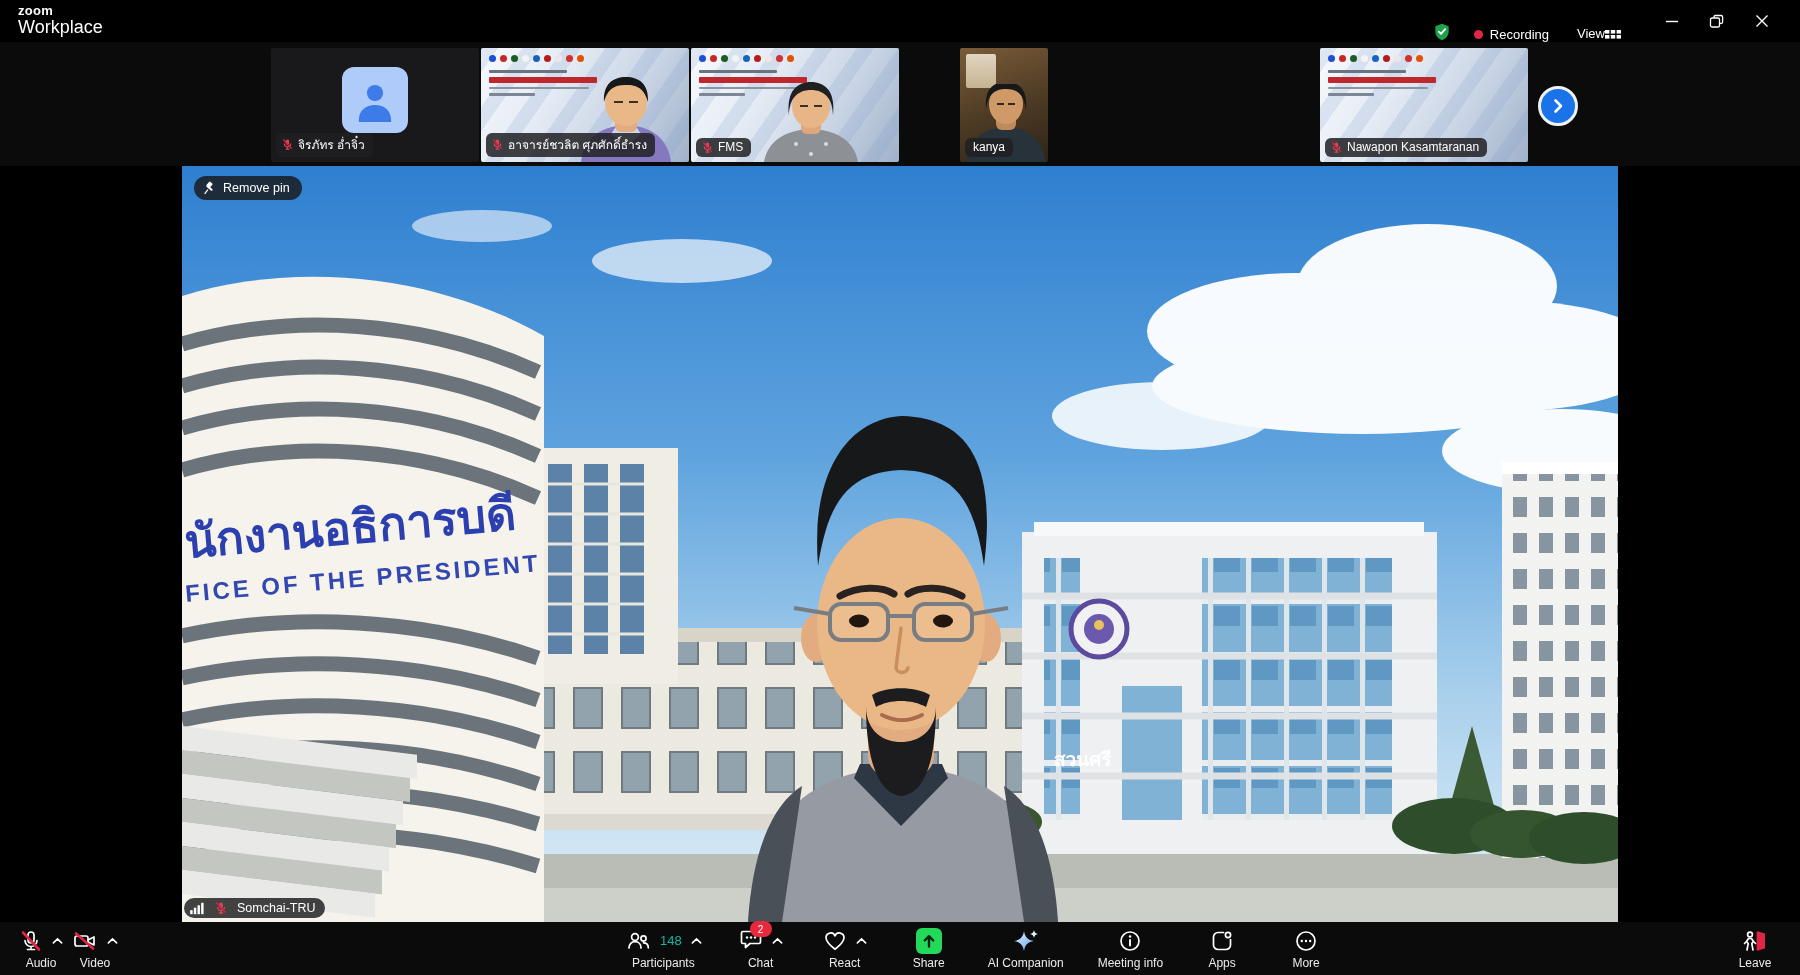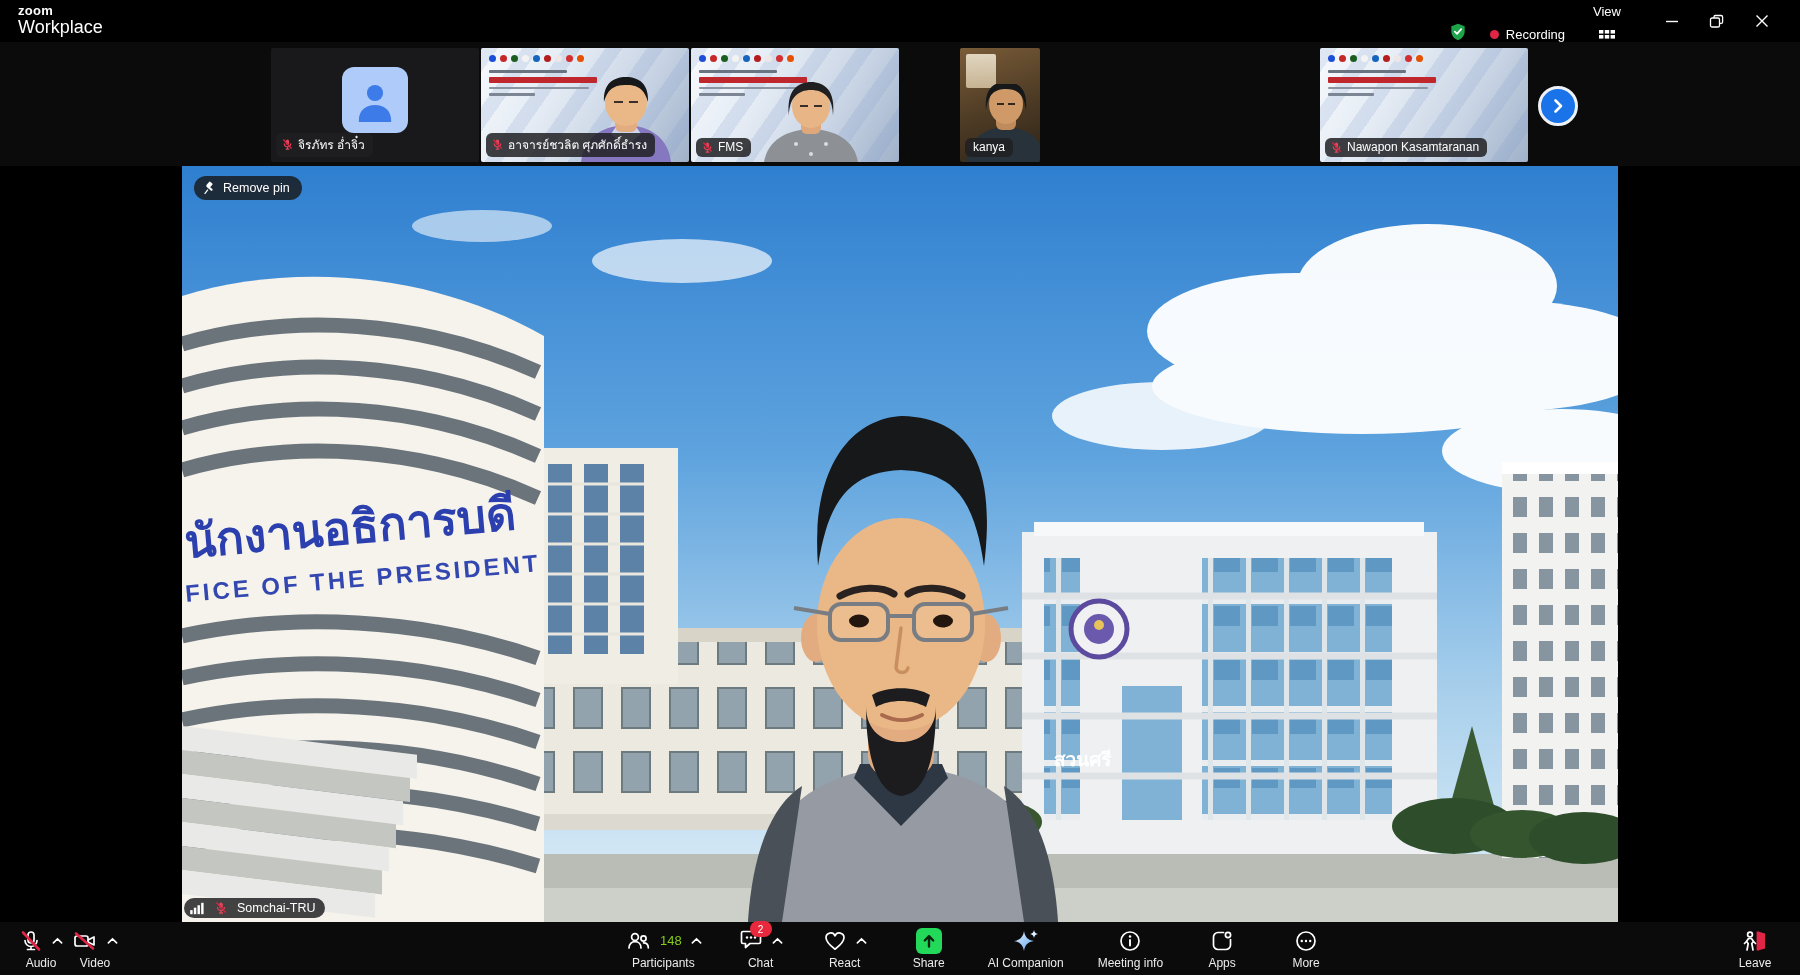--- a/index.html
+++ b/index.html
@@ -7,31 +7,31 @@
   .app{position:absolute;inset:0;background:#000;}
 
   
   .titlebar{position:absolute;left:0;top:0;width:1800px;height:42px;background:#000;}
   .brand{position:absolute;left:18px;top:4px;color:#fff;line-height:1.05;}
   .brand-top{font-size:13px;font-weight:bold;letter-spacing:.3px;}
   .brand-bottom{font-size:18px;font-weight:500;}
   .tb-right{position:absolute;right:0;top:0;height:42px;display:flex;align-items:flex-end;gap:22px;padding-right:16px;color:#fff;}
   .rec-wrap{display:flex;align-items:center;gap:7px;font-size:13px;color:#fff;}
   .rec-dot{width:9px;height:9px;border-radius:50%;background:#e02546;display:inline-block;}
-  .view-btn{display:flex;align-items:center;gap:8px;font-size:13px;color:#fff;background:none;border:none;cursor:pointer;flex-direction:column;}
+  .view-btn{display:flex;align-items:center;font-size:13px;color:#fff;background:none;border:none;cursor:pointer;}
   .winctl{display:flex;align-items:center;gap:0;}
   .winbtn{width:45px;height:42px;display:flex;align-items:center;justify-content:center;background:none;border:none;cursor:pointer;}
 
   
   .filmstrip{position:absolute;left:0;top:42px;width:1800px;height:124px;background:#0b0b0b;}
   .thumb{position:absolute;top:6px;height:114px;border-radius:2px;overflow:hidden;background:#404040;cursor:pointer;}
   .t1{left:271px;width:208px;background:#19191b;}
   .t2{left:481px;width:208px;}
   .t3{left:691px;width:208px;}
-  .t4{left:960px;width:80px;}
+  .t4{left:960px;width:88px;}
   .t5{left:1110px;width:208px;}
   .t6{left:1320px;width:208px;}
   .banner-bg{position:absolute;inset:0;background:
      linear-gradient(120deg,#f7fafd 0%,#e4ebf4 35%,#c6d2e3 70%,#9fb1c9 100%);}
   .banner-bg:before{content:"";position:absolute;inset:0;
      background:repeating-linear-gradient(125deg,rgba(120,150,200,.18) 0 14px,rgba(255,255,255,0) 14px 34px);}
   .logo-row{position:absolute;left:8px;top:7px;display:flex;gap:4px;}
   .logo-dot{width:7px;height:7px;border-radius:50%;}
   .bl1{background:#1d4ed8}.bl2{background:#c62828}.bl3{background:#1b5e20}.bl4{background:#f3f3f3}
   .bl5{background:#1565c0}.bl6{background:#b71c1c}.bl7{background:#efe7e7}.bl8{background:#d32f2f}.bl9{background:#e65100}
@@ -60,21 +60,21 @@
      background:rgba(34,34,36,.85);border-radius:10px;padding:3px 9px 3px 6px;color:#fff;font-size:12.5px;}
 
   
   .toolbar{position:absolute;left:0;top:922px;width:1800px;height:53px;background:#0b0b0b;display:flex;align-items:center;}
   .tool{display:flex;flex-direction:column;align-items:center;justify-content:center;gap:2px;color:#ececec;
      font-size:12px;background:none;border:none;cursor:pointer;padding:0 2px;min-width:54px;}
   .tool-row{display:flex;align-items:center;gap:9px;height:26px;}
   .left-group{position:absolute;left:14px;display:flex;}
   .center-group{margin:0 auto;display:flex;align-items:flex-end;gap:30px;transform:translateX(78px);}
   .right-group{position:absolute;right:18px;}
-  .count{font-size:13px;color:#84cc16;}
+  .count{font-size:13px;color:#14b8a6;}
   .chat-iconwrap{position:relative;}
   .chat-badge{position:absolute;top:-6px;right:-9px;min-width:16px;height:16px;border-radius:8px;background:#e8283c;
      color:#fff;font-size:10px;display:flex;align-items:center;justify-content:center;padding:0 3px;}
   .share-ico{width:26px;height:26px;border-radius:6px;background:#23d959;display:flex;align-items:center;justify-content:center;}
   .caret{display:flex;align-items:center;}
 </style>
 </head>
 <body>
 
 <div class="app">

